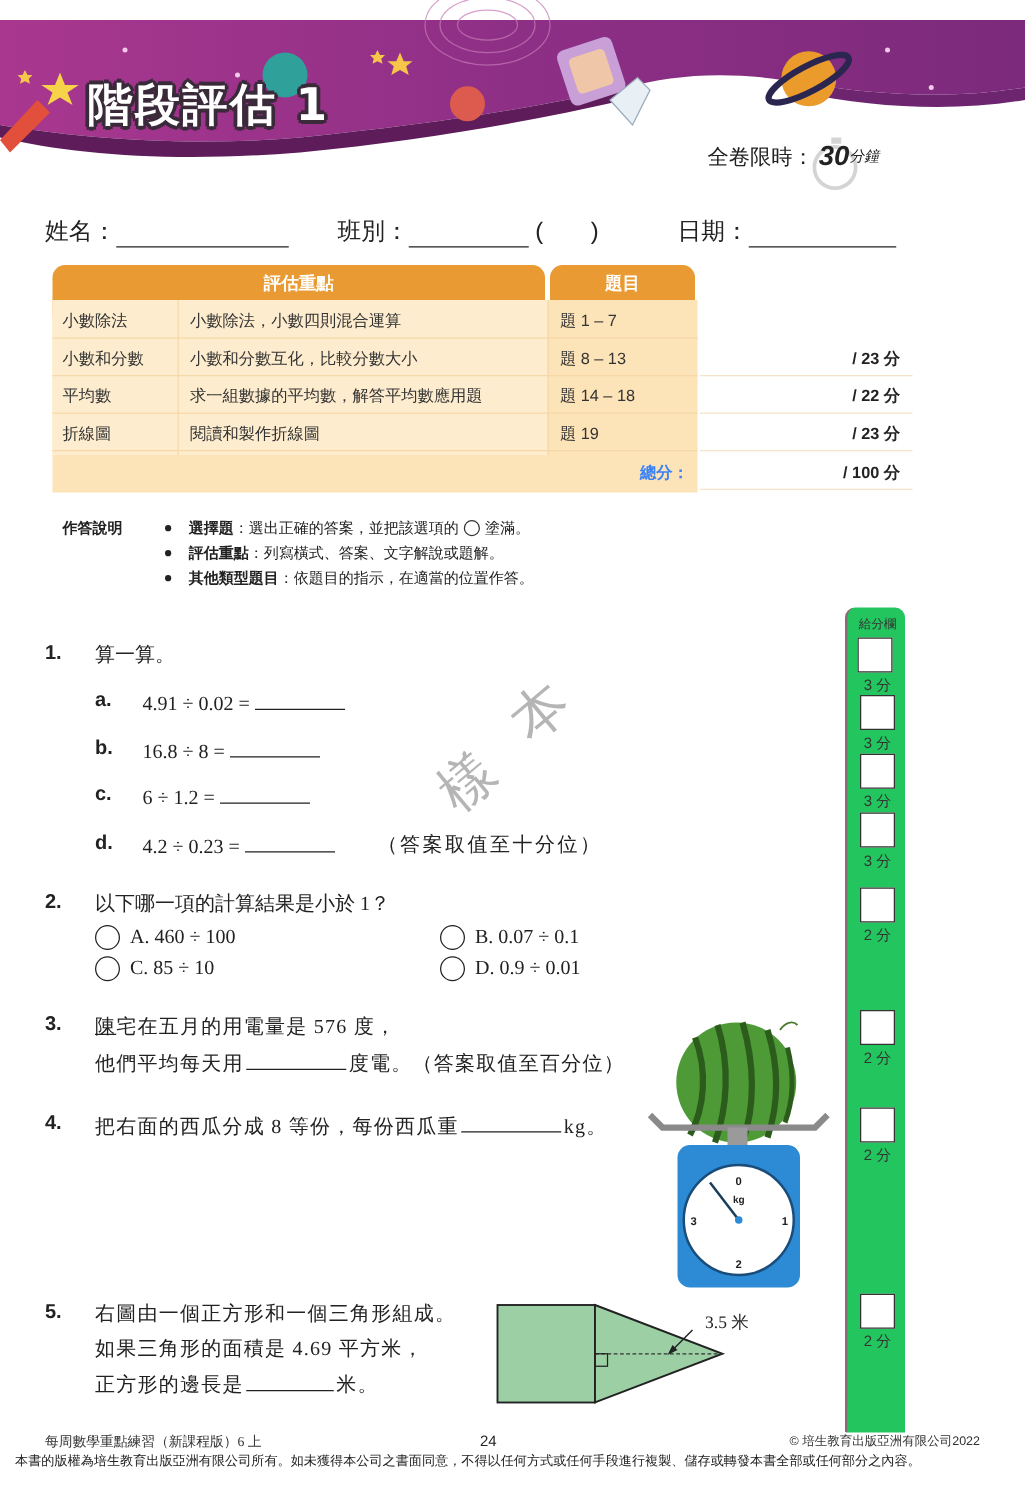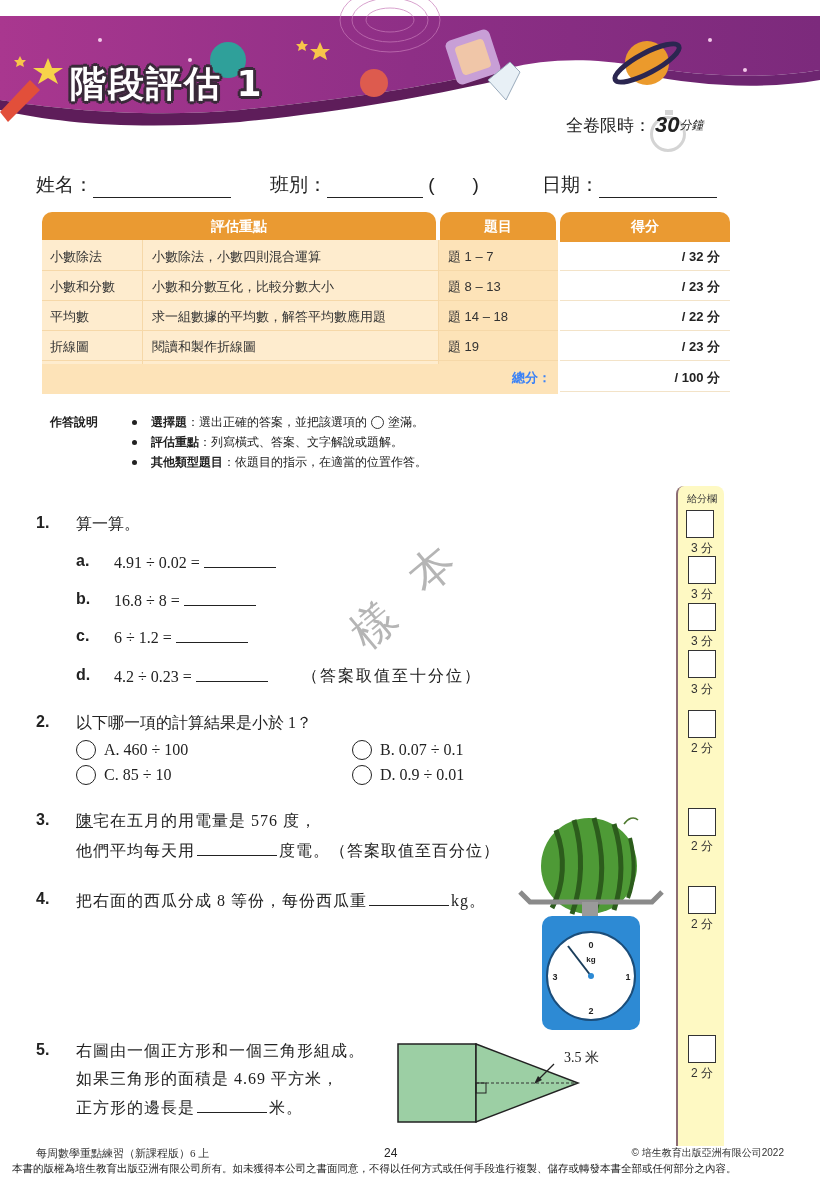--- a/index.html
+++ b/index.html
@@ -54,21 +54,21 @@
     .q { position: absolute; font-family: "Liberation Serif", "DejaVu Serif", serif; font-size: 16px; color: #222; white-space: nowrap; }
     .qnum { position: absolute; font-family: "Liberation Sans", sans-serif; font-weight: bold; font-size: 16px; color: #222; }
     .sublabel { position: absolute; font-family: "Liberation Sans", sans-serif; font-weight: bold; font-size: 16px; color: #222; }
     .ans-blank { display: inline-block; border-bottom: 1px solid #222; height: 16px; vertical-align: baseline; margin-left: 4px; }
     .radio { position: absolute; width: 20px; height: 20px; border: 1.8px solid #222; border-radius: 50%; background: #fff; }
     .underline-name { text-decoration: underline; }
 
     .watermark { position: absolute; font-size: 44px; color: #b5b5b5; font-family: "DejaVu Sans", sans-serif; font-weight: 300; }
 
     
-    .score-col { position: absolute; left: 676px; top: 486px; width: 48px; height: 660px; background: #fef9c3; border-radius: 8px 8px 0 0; border-left: 2px solid #8c6c74; }
+    .score-col { position: absolute; left: 676px; top: 486px; width: 48px; height: 660px; background: #22c55e; border-radius: 8px 8px 0 0; border-left: 2px solid #8c6c74; }
     .score-col-title { position: absolute; left: 0; top: 6px; width: 48px; text-align: center; font-size: 10px; color: #333; }
     .score-box { position: absolute; left: 10px; width: 28px; height: 28px; background: #fff; border: 1.5px solid #333; }
     .score-pts { position: absolute; left: 0; width: 48px; text-align: center; font-size: 12px; color: #333; }
 
     
     .footer-left { position: absolute; left: 36px; top: 1146px; font-size: 11px; color: #333; font-family: "Liberation Serif", serif; }
     .footer-page { position: absolute; left: 384px; top: 1146px; font-size: 12px; color: #222; }
     .footer-right { position: absolute; right: 36px; top: 1146px; font-size: 10px; color: #333; }
     .footer-copy { position: absolute; left: 12px; top: 1162px; font-size: 10.5px; color: #222; white-space: nowrap; }
   </style>
@@ -137,35 +137,33 @@
     <span>(</span><span style="display:inline-block;width:38px;"></span><span>)</span>
   </div>
   <div class="f" style="left:506px;">
     <span>日期：</span><span class="blank" style="width:118px;"></span>
   </div>
 </div>
 
 <div class="table">
   <div class="th th-focus">評估重點</div>
   <div class="th th-q">題目</div>
-  <div class="th th-score">得分</div>
   <div class="tbody-bg"></div>
   <div class="tbody-bg2"></div>
   <div class="vline" style="left:100px;"></div>
   <div class="vline" style="left:396px;"></div>
   <div class="hline" style="top:58px;"></div>
   <div class="hline" style="top:88px;"></div>
   <div class="hline" style="top:118px;"></div>
   <div class="hline" style="top:148px;"></div>
 
   <div class="tr" style="top:30px;">
     <span class="c1">小數除法</span>
     <span class="c2">小數除法，小數四則混合運算</span>
     <span class="c3">題 1 – 7</span>
-    <span class="c4">/ 32 分</span>
   </div>
   <div class="tr" style="top:60px;">
     <span class="c1">小數和分數</span>
     <span class="c2">小數和分數互化，比較分數大小</span>
     <span class="c3">題 8 – 13</span>
     <span class="c4">/ 23 分</span>
   </div>
   <div class="tr" style="top:90px;">
     <span class="c1">平均數</span>
     <span class="c2">求一組數據的平均數，解答平均數應用題</span>

